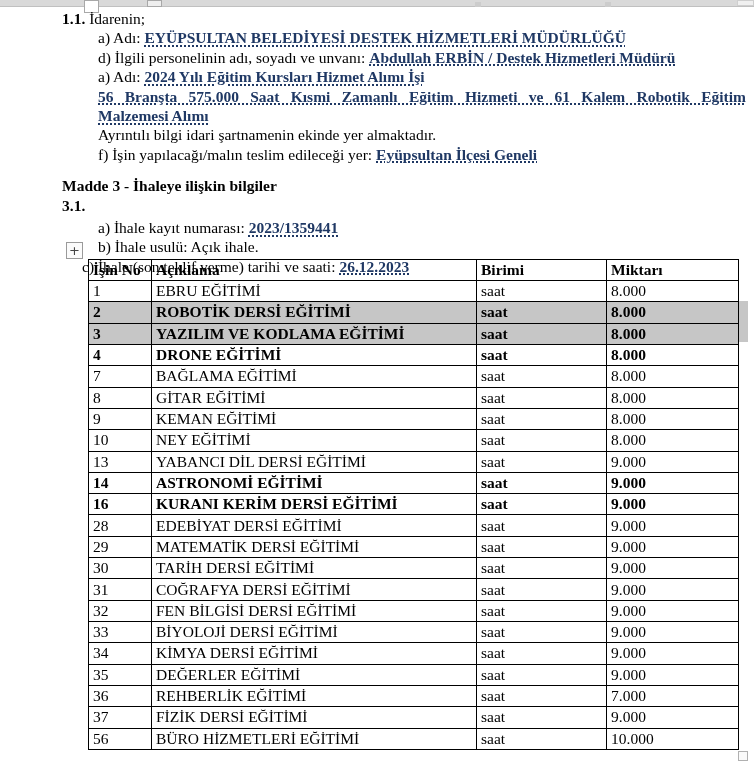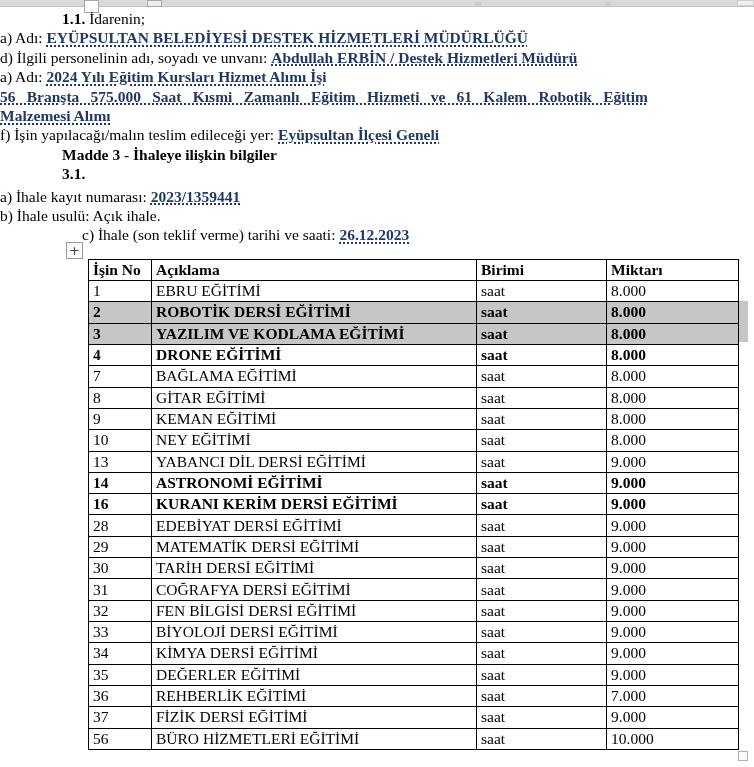--- a/index.html
+++ b/index.html
@@ -13,28 +13,28 @@
   .ruler-marker { position:absolute; background:#fff; border:1px solid #a8a8a8; }
   .marker-a { left:84px; top:0; width:15px; height:13px; }
   .marker-b { left:147px; top:0; width:15px; height:7px; background:#eeeeee; }
   .ruler-tick { position:absolute; top:2px; width:6px; height:5px; background:#cccccc; }
   .tick-a { left:475px; } .tick-b { left:605px; }
   .marker-c { left:737px; top:0; width:17px; height:6px; background:#f0f0f0; border:1px solid #cfcfcf; }
 
   
   .doc-text { position:absolute; left:0; top:9px; width:754px; font-size:15.5px; line-height:19.4px; }
   .lvl1 { margin-left:62px; }
-  .lvl2 { }
+  .lvl2 { margin-left:98px; }
   .lvl3 { margin-left:82px; }
   .b { font-weight:bold; }
   .doclink { color:var(--link-blue, #1F3864); font-weight:bold;
              text-decoration:underline dotted; text-decoration-thickness:1.8px;
              text-underline-offset:2px; }
   .subject { width:648px; text-align:justify; text-align-last:justify; }
-  .gap-before-madde { margin-top:0; }
+  .gap-before-madde { margin-top:12px; }
   .gap-before-31a { margin-top:3px; }
 
   
   .doc-table { position:absolute; left:88px; top:259px; width:650px; height:491px;
                border-collapse:collapse; table-layout:fixed; }
   .doc-table th, .doc-table td { border:1px solid #000; padding:0 2px 0 4px;
                font-size:15.5px; line-height:18px; white-space:nowrap; overflow:hidden;
                text-align:left; vertical-align:middle; font-weight:normal; }
   .doc-table th { font-weight:bold; height:21px; }
   .col-no { width:63px; } .col-desc { width:325px; } .col-unit { width:130px; } .col-qty { width:132px; }
@@ -76,20 +76,21 @@
       <span>a) Adı: </span><span class="doclink">EYÜPSULTAN BELEDİYESİ DESTEK HİZMETLERİ MÜDÜRLÜĞÜ</span>
     </div>
     <div class="lvl2">
       <span>d) İlgili personelinin adı, soyadı ve unvanı: </span><span class="doclink">Abdullah ERBİN / Destek Hizmetleri Müdürü</span>
     </div>
     <div class="lvl2">
       <span>a) Adı: </span><span class="doclink">2024 Yılı Eğitim Kursları Hizmet Alımı İşi</span>
     </div>
     <div class="lvl2 subject doclink">56 Branşta 575.000 Saat Kısmi Zamanlı Eğitim Hizmeti ve 61 Kalem Robotik Eğitim</div>
     <div class="lvl2 doclink">Malzemesi Alımı</div>
+    <div class="lvl2">Ayrıntılı bilgi idari şartnamenin ekinde yer almaktadır.</div>
     <div class="lvl2">
       <span>f) İşin yapılacağı/malın teslim edileceği yer: </span><span class="doclink">Eyüpsultan İlçesi Geneli</span>
     </div>
     <div class="lvl1 b gap-before-madde">Madde 3 - İhaleye ilişkin bilgiler</div>
     <div class="lvl1 b">3.1.</div>
     <div class="lvl2 gap-before-31a">
       <span>a) İhale kayıt numarası: </span><span class="doclink">2023/1359441</span>
     </div>
     <div class="lvl2">b) İhale usulü: Açık ihale.</div>
     <div class="lvl3">

